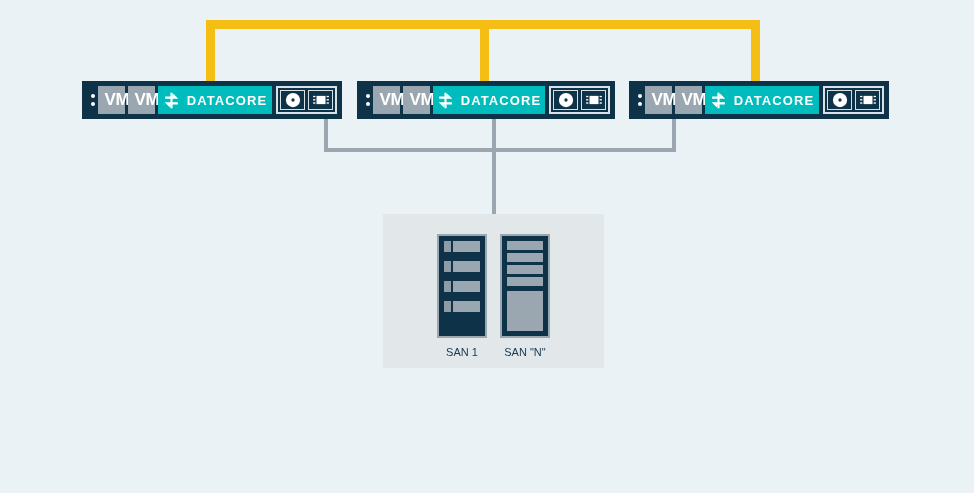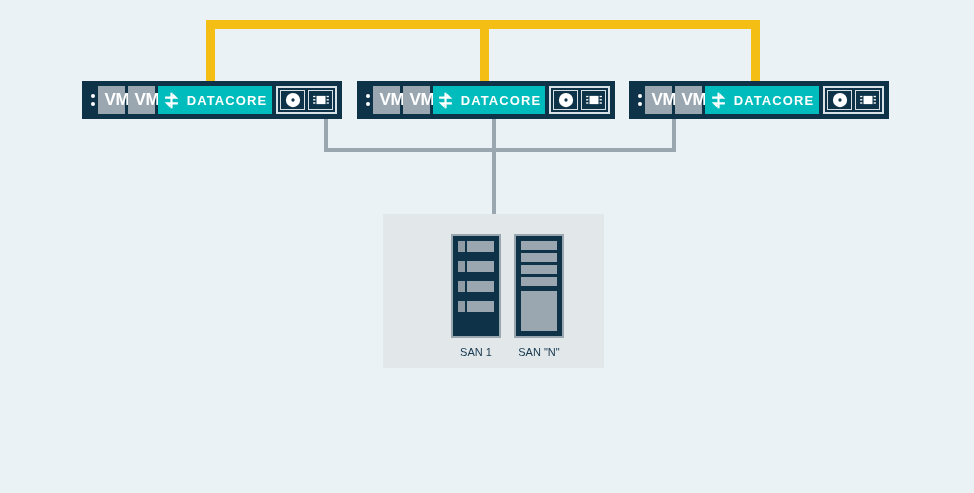--- a/index.html
+++ b/index.html
@@ -86,21 +86,21 @@
 
   
   .san-pool{
     position:absolute;
     left:383px;top:214px;
     width:221px;height:154px;
     background:#E2E7EA;
   }
   .san-row{
     position:absolute;
-    left:14px;top:20px;
+    left:0;top:20px;
     width:100%;
     display:flex;
     justify-content:center;
     gap:13px;
   }
   .san{width:50px;}
   .san-body{
     height:104px;
     background:#0E3349;
     border:2px solid #9AA7B0;

